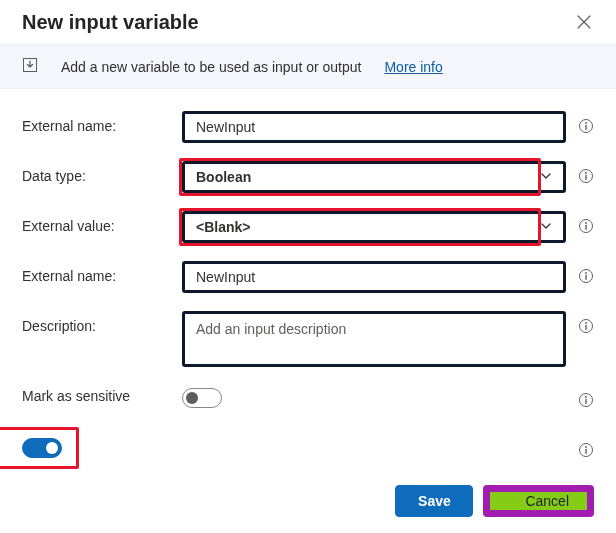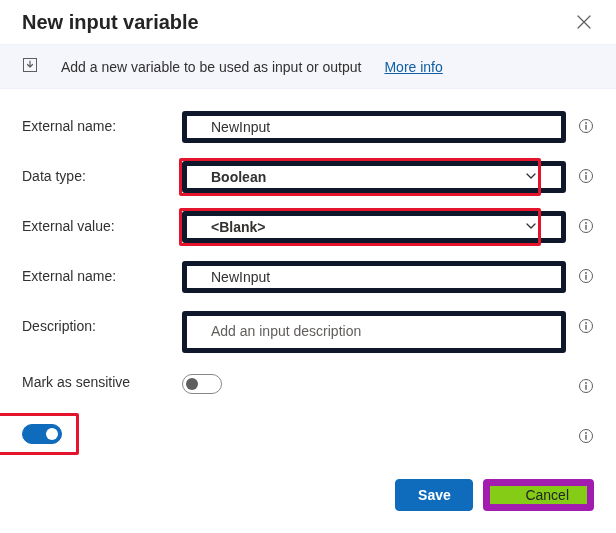--- a/index.html
+++ b/index.html
@@ -76,32 +76,32 @@
   }
   .row-field {
     flex: 1;
     display: flex;
     align-items: center;
     position: relative;
   }
   .field-input, .field-select, .field-textarea {
     width: 100%;
     box-sizing: border-box;
-    border: 5px solid #0f172a;
+    border: 3px solid #0f172a;
     border-radius: 3px;
-    padding: 6px 24px;
+    padding: 6px 11px;
     font-family: inherit;
     font-size: 14px;
     color: #323130;
     background: #fff;
     line-height: 18px;
     height: 32px;
   }
   .field-textarea {
-    height: 42px;
+    height: 56px;
     resize: none;
   }
   .field-select {
     display: flex;
     align-items: center;
     justify-content: space-between;
     cursor: pointer;
   }
   .select-text { flex: 1; font-weight: bold; }
   .chevron {

